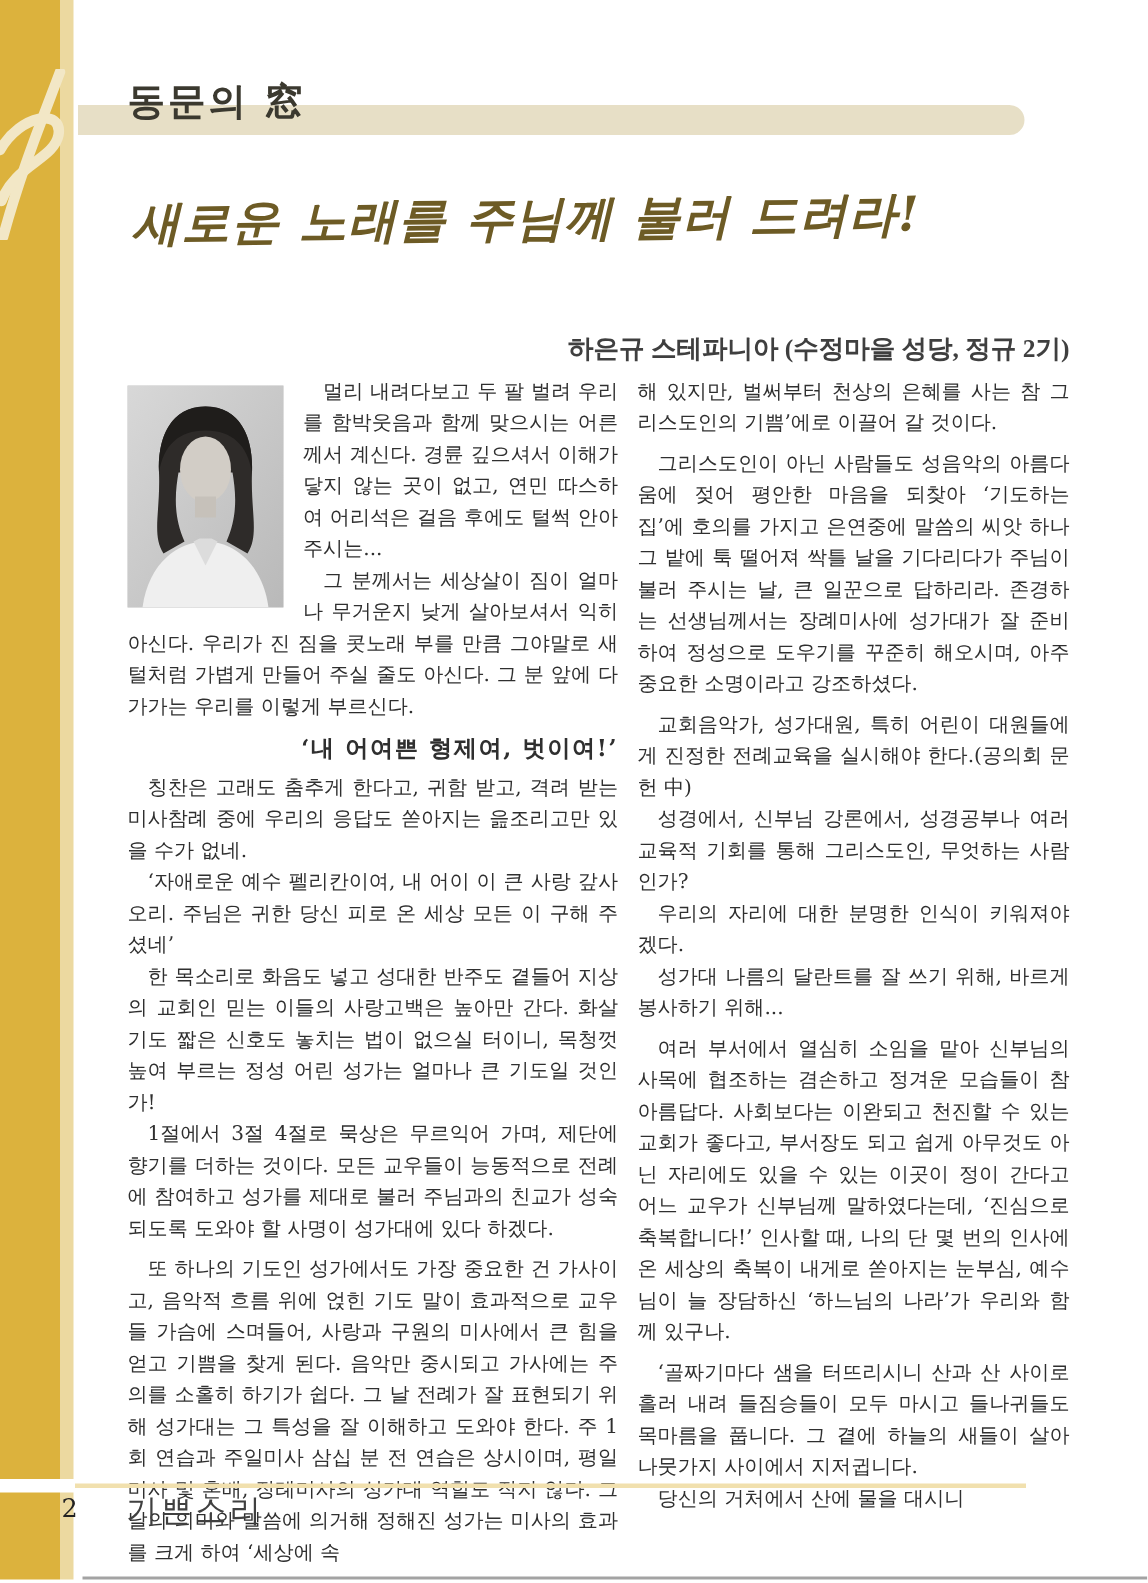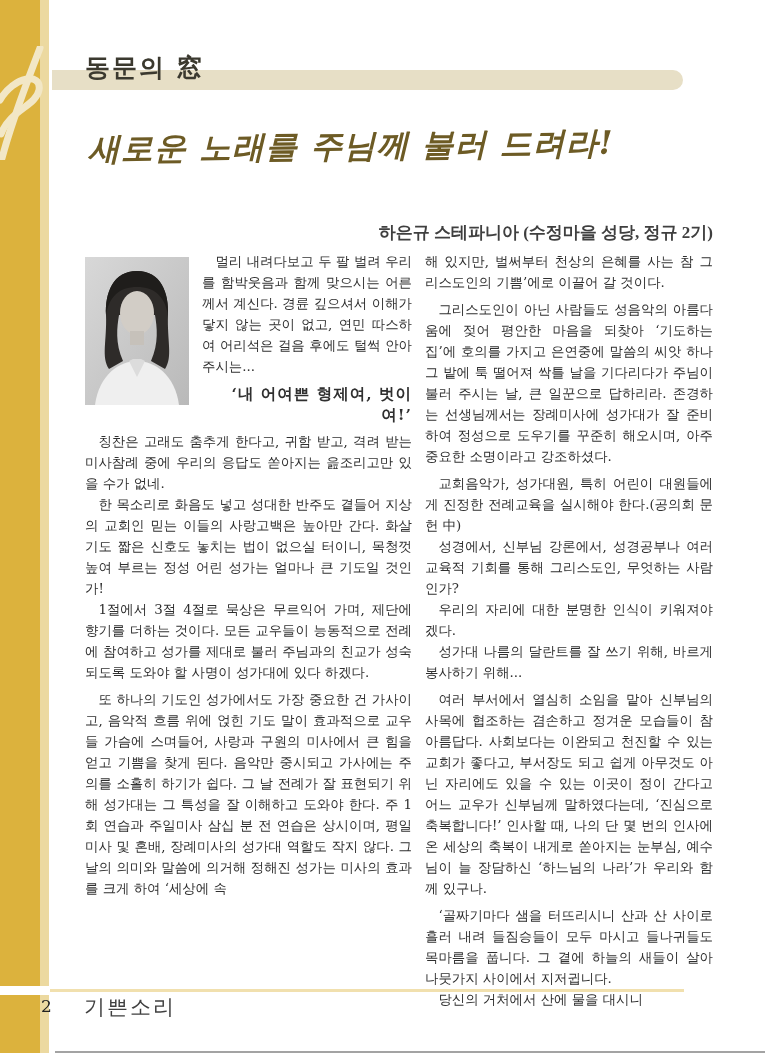--- a/index.html
+++ b/index.html
@@ -69,22 +69,24 @@
           <rect width="104" height="148" fill="url(#pbg)"></rect>
           <path d="M52 14 C28 14 20 36 21 58 C22 84 16 100 24 112 L38 104 C30 86 32 70 34 58 L70 58 C72 70 74 86 66 104 L80 112 C88 100 82 84 83 58 C84 36 76 14 52 14 Z" fill="#2e2b29"></path>
           <ellipse cx="52" cy="56" rx="17" ry="22" fill="#d2cdc6"></ellipse>
           <rect x="45" y="74" width="14" height="14" fill="#c6c1ba"></rect>
           <path d="M10 148 C14 118 34 104 52 104 C70 104 90 118 94 148 Z" fill="#efefef"></path>
           <path d="M44 104 L52 120 L60 104 L56 102 L48 102 Z" fill="#dcdcdc"></path>
           <path d="M21 58 C20 36 28 14 52 14 C76 14 84 36 83 58 C80 40 70 30 52 30 C34 30 24 40 21 58 Z" fill="#1f1d1b"></path>
         </svg>
       </div>
     <p class="bp">멀리 내려다보고 두 팔 벌려 우리를 함박웃음과 함께 맞으시는 어른께서 계신다. 경륜 깊으셔서 이해가 닿지 않는 곳이 없고, 연민 따스하여 어리석은 걸음 후에도 털썩 안아주시는...</p>
+        <p class="bp">그 분께서는 세상살이 짐이 얼마나 무거운지 낮게 살아보셔서 익히 아신다. 우리가 진 짐을 콧노래 부를 만큼 그야말로 새털처럼 가볍게 만들어 주실 줄도 아신다. 그 분 앞에 다가가는 우리를 이렇게 부르신다.</p>
         <p class="bp subhead gap">‘내 어여쁜 형제여, 벗이여!’</p>
         <p class="bp gap">칭찬은 고래도 춤추게 한다고, 귀함 받고, 격려 받는 미사참례 중에 우리의 응답도 쏟아지는 읊조리고만 있을 수가 없네.</p>
+        <p class="bp">‘자애로운 예수 펠리칸이여, 내 어이 이 큰 사랑 갚사오리. 주님은 귀한 당신 피로 온 세상 모든 이 구해 주셨네’</p>
         <p class="bp">한 목소리로 화음도 넣고 성대한 반주도 곁들어 지상의 교회인 믿는 이들의 사랑고백은 높아만 간다. 화살기도 짧은 신호도 놓치는 법이 없으실 터이니, 목청껏 높여 부르는 정성 어린 성가는 얼마나 큰 기도일 것인가!</p>
         <p class="bp">1절에서 3절 4절로 묵상은 무르익어 가며, 제단에 향기를 더하는 것이다. 모든 교우들이 능동적으로 전례에 참여하고 성가를 제대로 불러 주님과의 친교가 성숙되도록 도와야 할 사명이 성가대에 있다 하겠다.</p>
         <p class="bp gap">또 하나의 기도인 성가에서도 가장 중요한 건 가사이고, 음악적 흐름 위에 얹힌 기도 말이 효과적으로 교우들 가슴에 스며들어, 사랑과 구원의 미사에서 큰 힘을 얻고 기쁨을 찾게 된다. 음악만 중시되고 가사에는 주의를 소홀히 하기가 쉽다. 그 날 전례가 잘 표현되기 위해 성가대는 그 특성을 잘 이해하고 도와야 한다. 주 1회 연습과 주일미사 삼십 분 전 연습은 상시이며, 평일 미사 및 혼배, 장례미사의 성가대 역할도 작지 않다. 그 날의 의미와 말씀에 의거해 정해진 성가는 미사의 효과를 크게 하여 ‘세상에 속</p>
       </div>
     <div class="col-right">
         <p class="bp noindent">해 있지만, 벌써부터 천상의 은혜를 사는 참 그리스도인의 기쁨’에로 이끌어 갈 것이다.</p>
         <p class="bp gap">그리스도인이 아닌 사람들도 성음악의 아름다움에 젖어 평안한 마음을 되찾아 ‘기도하는 집’에 호의를 가지고 은연중에 말씀의 씨앗 하나 그 밭에 툭 떨어져 싹틀 날을 기다리다가 주님이 불러 주시는 날, 큰 일꾼으로 답하리라. 존경하는 선생님께서는 장례미사에 성가대가 잘 준비하여 정성으로 도우기를 꾸준히 해오시며, 아주 중요한 소명이라고 강조하셨다.</p>
         <p class="bp gap">교회음악가, 성가대원, 특히 어린이 대원들에게 진정한 전례교육을 실시해야 한다.(공의회 문헌 中)</p>
         <p class="bp">성경에서, 신부님 강론에서, 성경공부나 여러 교육적 기회를 통해 그리스도인, 무엇하는 사람인가?</p>
         <p class="bp">우리의 자리에 대한 분명한 인식이 키워져야겠다.</p>

